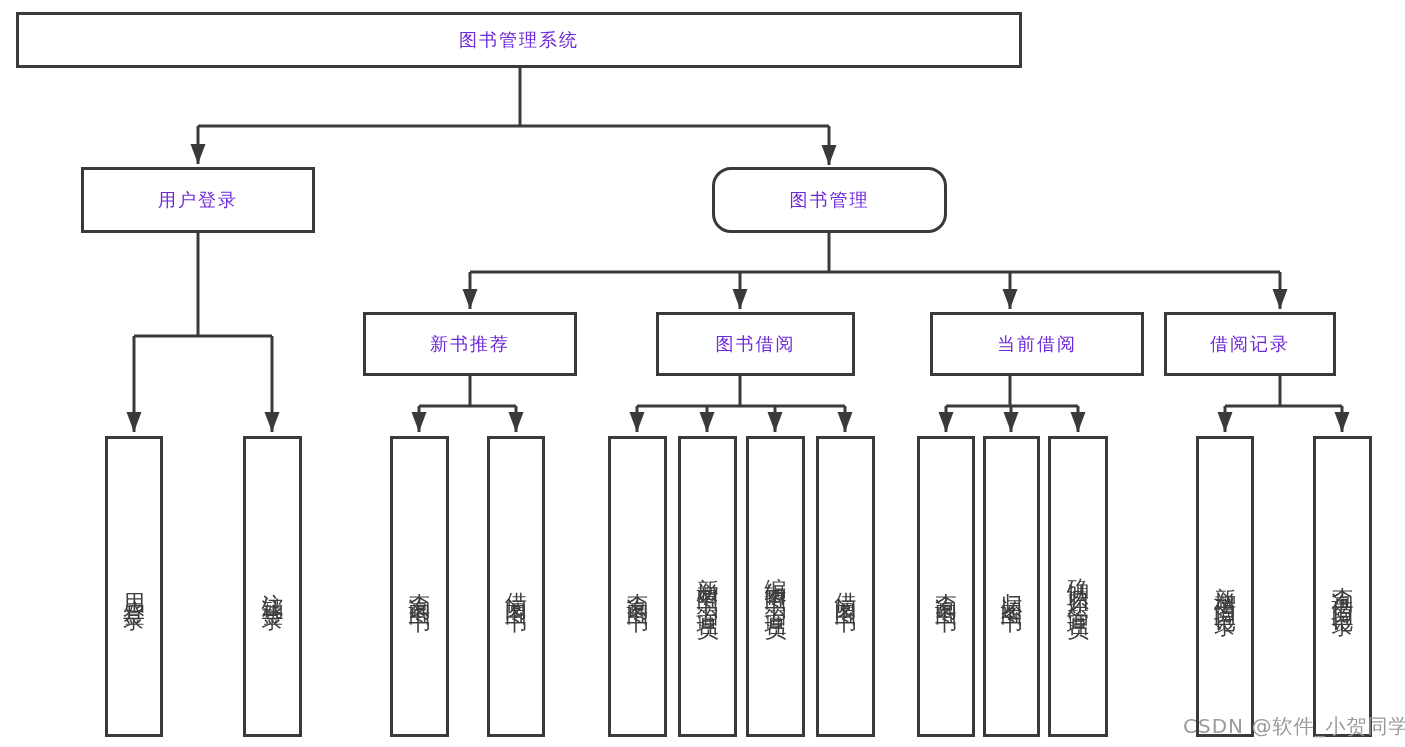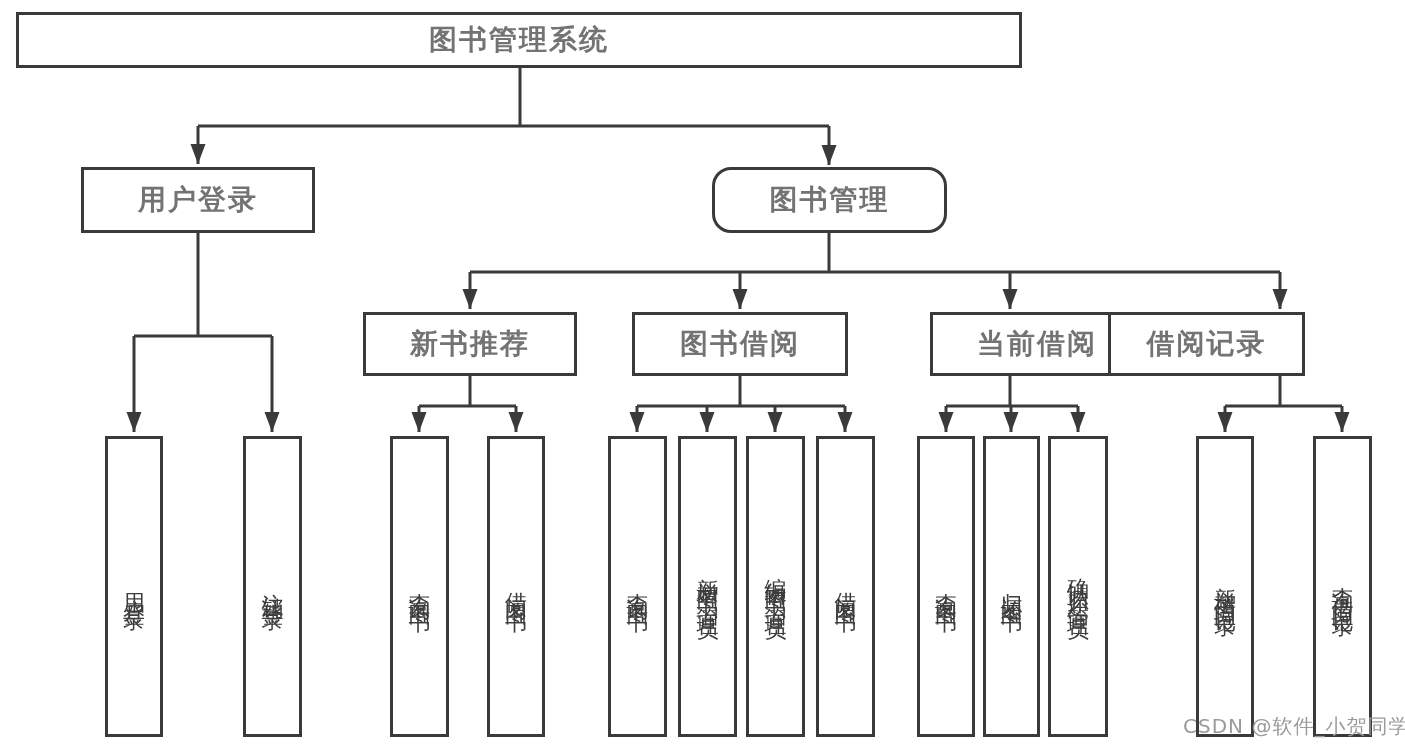--- a/index.html
+++ b/index.html
@@ -25,35 +25,34 @@
   .box {
     position: absolute;
     box-sizing: border-box;
     border: 3px solid #3a3a3a;
     background: #ffffff;
     display: flex;
     align-items: center;
     justify-content: center;
   }
   .hlabel {
-    font-size: 28px;
+    font-size: 18px;
     letter-spacing: 2px;
     white-space: nowrap;
-    color: #737373;
-    font-weight: bold;
+    color: #6d28d9;
   }
   .root  { left: 16px;  top: 12px;  width: 1006px; height: 56px; }
   .l2    { top: 167px; height: 66px; }
   .l2a   { left: 81px;  width: 234px; }
   .l2b   { left: 712px; width: 235px; border-radius: 19px; }
   .l3    { top: 312px; height: 64px; }
   .l3a   { left: 363px;  width: 214px; }
-  .l3b   { left: 632px;  width: 216px; }
+  .l3b   { left: 656px;  width: 199px; }
   .l3c   { left: 930px;  width: 214px; }
-  .l3d   { left: 1108px; width: 197px; justify-content: center; }
+  .l3d   { left: 1164px; width: 172px; justify-content: center; }
   .leaf  { top: 436px; height: 301px; }
   .vtext {
     writing-mode: vertical-rl;
     text-orientation: mixed;
     font-size: 22px;
     line-height: 1;
     letter-spacing: 6px;
     color: #3d3d3d;
     white-space: nowrap;
   }

